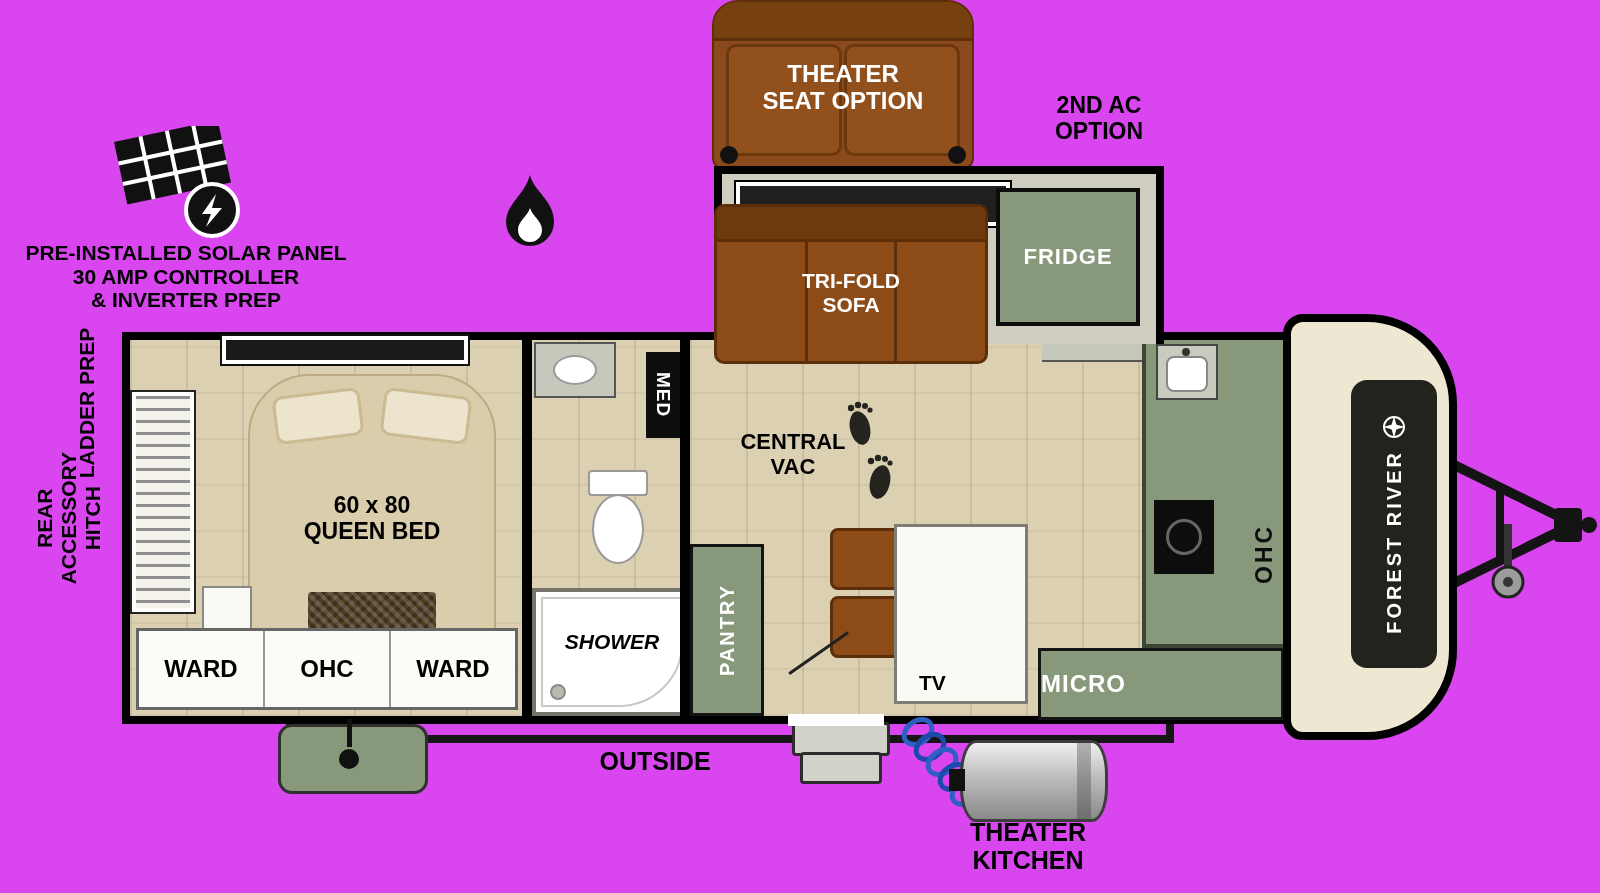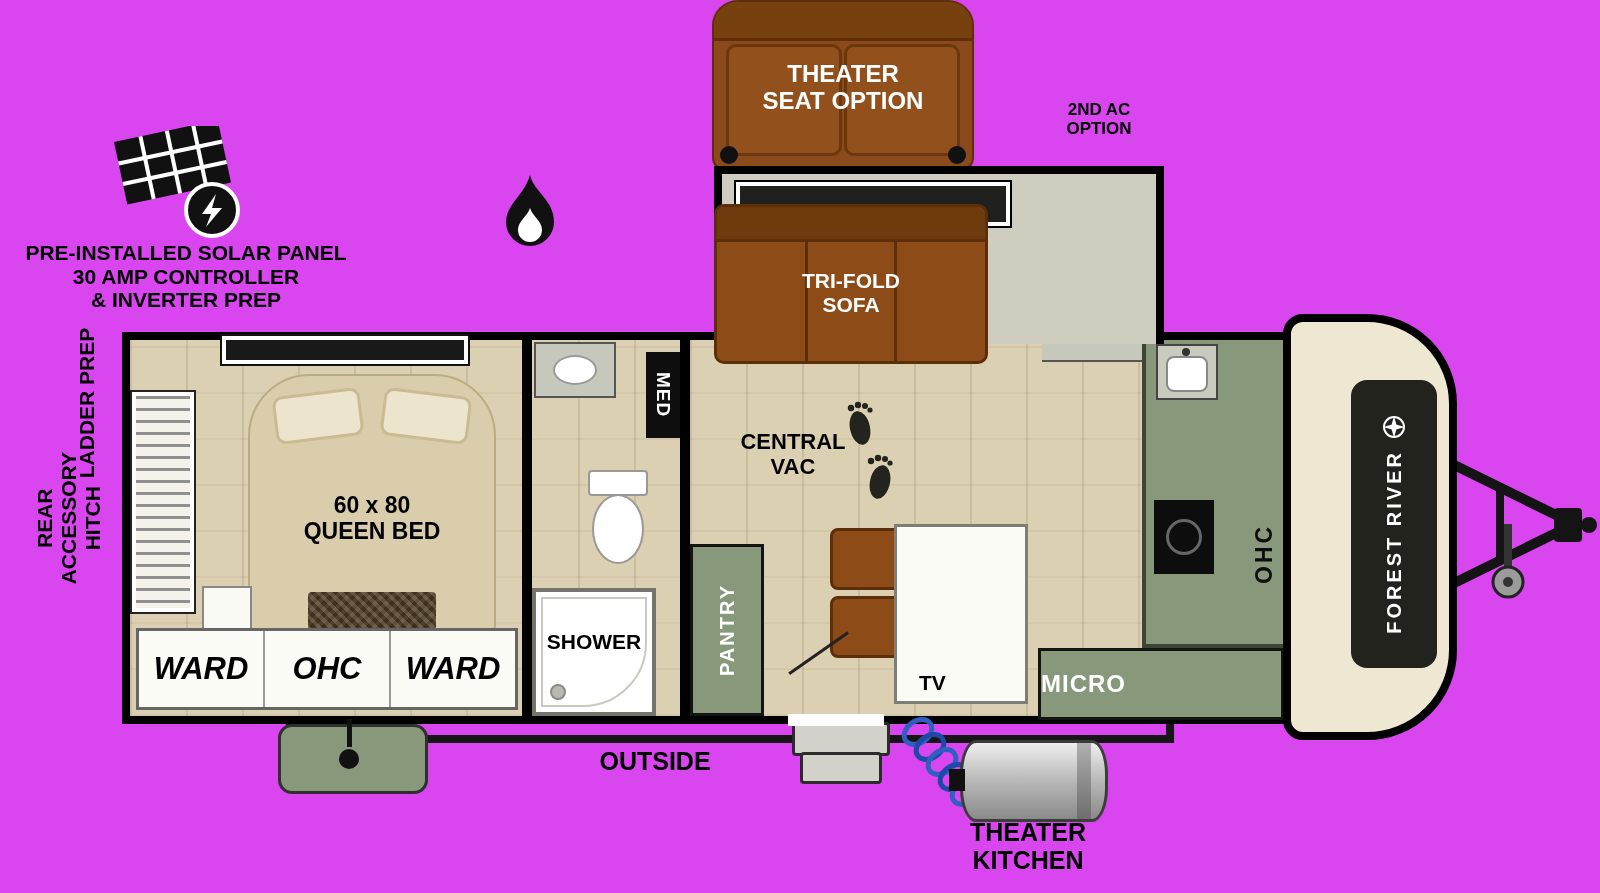--- a/index.html
+++ b/index.html
@@ -15,21 +15,21 @@
              border:2px solid #5e2f0a; border-radius:26px 26px 12px 12px; }
   .theater-head { position:absolute; left:0; top:0; right:0; height:36px; background:#77400f;
                   border-radius:24px 24px 0 0; border-bottom:3px solid #5e2f0a; }
   .theater-cushion { position:absolute; top:42px; width:110px; height:106px; background:#92511c;
                      border:3px solid #6b380d; border-radius:10px; }
   .tc-l { left:12px; } .tc-r { right:12px; }
   .theater-cup { position:absolute; bottom:4px; width:18px; height:18px; border-radius:50%; background:#111; }
   .cup-l { left:6px; } .cup-r { right:6px; }
   .theater-label { position:absolute; left:0; right:0; top:58px; color:#fff; font-size:24px; z-index:2; }
 
-  .second-ac { left:1035px; top:100px; width:128px; font-size:17px; }
+  .second-ac { left:1035px; top:92px; width:128px; font-size:23px; }
 
   .solar-icon { left:100px; top:126px; width:145px; height:116px; }
   .solar-label { left:16px; top:241px; width:340px; font-size:21px; }
 
   .flame-icon { left:498px; top:174px; width:64px; height:76px; }
   .underbelly-label { left:358px; top:252px; width:348px; font-size:23px; }
 
   
   .slideout { left:714px; top:166px; width:450px; height:178px; background:#cfcdc0;
               border:8px solid #000; border-bottom:none; box-sizing:border-box; z-index:3; }
@@ -69,40 +69,40 @@
                 width:128px; height:38px; background-color:#514026; border-radius:4px;
                 background-image:
                   repeating-linear-gradient(45deg, rgba(255,255,255,.16) 0 4px, transparent 4px 8px),
                   repeating-linear-gradient(-45deg, rgba(0,0,0,.25) 0 4px, transparent 4px 8px); }
   .bed-label { position:absolute; left:0; right:0; top:116px; font-size:23px; }
   .nightstand { left:72px; top:246px; width:46px; height:42px; background:#fafaf4; border:2px solid #888; }
 
   .ward-strip { left:6px; top:288px; width:382px; height:82px; background:#fcfcf6;
                 border:3px solid #666; display:flex; box-sizing:border-box; }
   .ward-cell { flex:1; display:flex; align-items:center; justify-content:center;
-               font-weight:bold; font-size:31px; border-right:2px solid #999;font-style:italic; }
+               font-weight:bold; font-size:24px; border-right:2px solid #999; }
   .ward-cell:last-child { border-right:none; }
 
   .wall { background:#000; }
   .bb-wall { left:392px; top:0; width:10px; height:376px; }
   .bl-wall { left:550px; top:0; width:10px; height:376px; }
 
   .bath-sink { left:404px; top:2px; width:78px; height:52px; background:#c6c8bc; border:2px solid #555; }
   .bath-sink::after { content:""; position:absolute; left:50%; top:50%; transform:translate(-50%,-50%);
                       width:40px; height:26px; background:#fff; border:2px solid #999; border-radius:50%; }
   .med { left:516px; top:12px; width:34px; height:86px; background:#0e0e0e; color:#fff;
          display:flex; align-items:center; justify-content:center; writing-mode:vertical-rl;
          font-weight:bold; font-size:19px; letter-spacing:1px; }
   .toilet { left:452px; top:130px; width:68px; height:100px; }
   .toilet-tank { position:absolute; left:6px; top:0; width:56px; height:22px; background:#fff;
                  border:2px solid #999; border-radius:4px; }
   .toilet-bowl { position:absolute; left:10px; top:24px; width:48px; height:66px; background:#fff;
                  border:2px solid #999; border-radius:50%; }
-  .shower { left:402px; top:248px; width:124px; height:128px; background:#fff; border:4px solid #74746c;
-            box-sizing:border-box; }
+  .shower { left:402px; top:248px; width:160px; height:128px; background:#fff; border:4px solid #74746c;
+            box-sizing:border-box;font-style:italic; }
   .shower-pan { position:absolute; left:5px; top:5px; right:5px; bottom:5px;
                 border:2px solid #c9c9c1; border-bottom-right-radius:64px; }
   .shower-drain { position:absolute; left:14px; bottom:12px; width:12px; height:12px;
                   border-radius:50%; background:#b9b9b1; border:2px solid #8b8b83; }
   .shower-label { position:absolute; left:0; right:0; top:38px; font-size:21px; z-index:2; }
 
   .pantry { left:560px; top:204px; width:74px; height:172px; background:#87987b; border:3px solid #141414;
             box-sizing:border-box; display:flex; align-items:center; justify-content:center; }
   .vtext-up { writing-mode:vertical-rl; transform:rotate(180deg); color:#fff; font-weight:bold;
               font-size:20px; letter-spacing:2px; white-space:nowrap; }
@@ -215,20 +215,23 @@
 30 AMP CONTROLLER
 &amp; INVERTER PREP</div>
 
   <svg class="abs flame-icon" viewBox="0 0 64 76">
     <path d="M32 1 C36 18 56 26 56 48 A24 24 0 0 1 8 48 C8 30 26 22 32 1 Z" fill="#111"></path>
     <path d="M32 34 C35 43 44 47 44 56 A12 12 0 0 1 20 56 C20 47 29 43 32 34 Z" fill="#fff"></path>
   </svg>
 
   <div class="abs slideout">
     <div class="slide-window"></div>
+    <div class="fridge">
+      <span>FRIDGE</span>
+    </div>
   </div>
   <div class="abs sofa">
     <div class="sofa-back"></div>
     <div class="sofa-seam ss1"></div>
     <div class="sofa-seam ss2"></div>
     <div class="sofa-label lbl">TRI-FOLD
 SOFA</div>
   </div>
 
   <div class="abs main-body">

